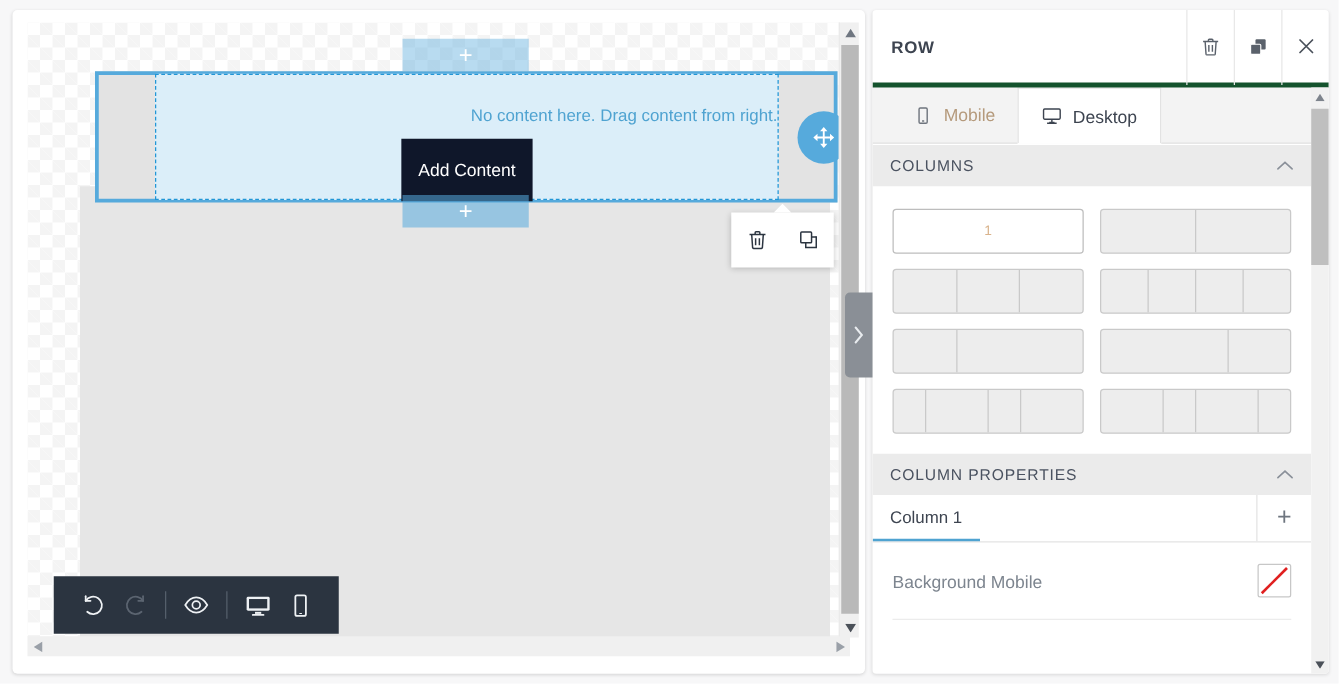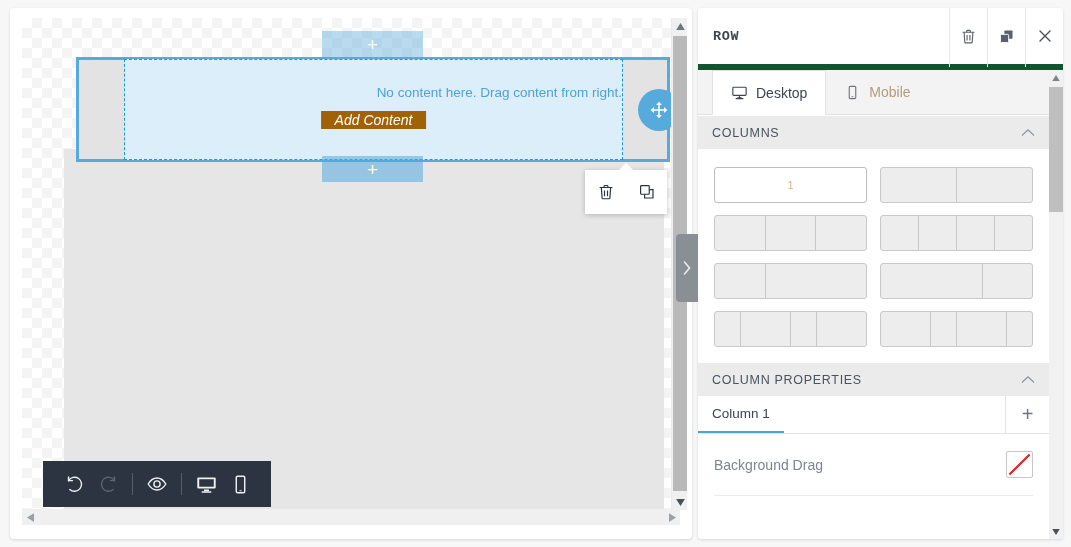--- a/index.html
+++ b/index.html
@@ -85,29 +85,28 @@
     position: absolute;
     left: 0; right: 0; top: 25px;
     text-align: right;
     color: #4fa3d1;
     font-size: 13.5px;
   }
   #add-content-btn {
     position: absolute;
     left: 50%; transform: translateX(-50%);
     top: 51px;
-    background: #a16207;
+    background: #0f172a;
     color: #ffffff;
     border: none;
     font-family: "Liberation Sans", sans-serif;
     font-size: 14px;
-    padding: 1px 14px;
+    padding: 17px 14px;
     cursor: pointer;
     white-space: nowrap;
-    font-style: italic;
   }
 
   
   #drag-handle {
     position: absolute;
     right: -13px; top: 50%;
     transform: translateY(-50%);
     width: 42px; height: 42px;
     border-radius: 50%;
     background: #56aadc;
@@ -224,22 +223,21 @@
     background: #ffffff;
     border-radius: 3px;
     box-shadow: 0 1px 3px rgba(0,0,0,0.12);
     overflow: hidden;
   }
 
   #panel-header {
     position: relative;
     height: 62px;
     display: flex; align-items: center;
-    border-bottom: 6px solid #14532d;
-    font-family: Liberation Mono, monospace;
+    border-bottom: 4px solid #14532d;
   }
   #panel-title {
     flex: 1;
     padding-left: 15px;
     font-size: 13.5px;
     font-weight: bold;
     letter-spacing: 0.6px;
     color: #3d4450;
   }
   #panel-header .hdr-btn {
@@ -531,35 +529,35 @@
       </div>
 
       <div class="hdr-btn">
         <svg width="16" height="16" viewBox="0 0 24 24" fill="none" stroke="#4a515b" stroke-width="2.1" stroke-linecap="round">
           <path d="M4.5 4.5 L19.5 19.5 M19.5 4.5 L4.5 19.5"></path>
         </svg>
       </div>
     </div>
 
     <div id="device-tabs">
+      <div class="dtab">
+        <svg width="17" height="17" viewBox="0 0 24 24" fill="none" stroke="#6e747d" stroke-width="1.6">
+          <rect x="7.4" y="3.4" width="9.2" height="17.2" rx="1.4"></rect>
+          <path d="M10.8 18 H13.2"></path>
+        </svg>
+        <span>Mobile</span>
+      </div>
       <div class="dtab active">
         <svg width="17" height="17" viewBox="0 0 24 24" fill="none" stroke="#3d4450" stroke-width="1.6">
           <rect x="2.6" y="4.6" width="18.8" height="11.4" rx="1.2"></rect>
           <path d="M9 19.6 H15 M12 16 V19.6"></path>
           <path d="M6.6 20.6 H17.4"></path>
         </svg>
         <span>Desktop</span>
       </div>
-      <div class="dtab">
-        <svg width="17" height="17" viewBox="0 0 24 24" fill="none" stroke="#6e747d" stroke-width="1.6">
-          <rect x="7.4" y="3.4" width="9.2" height="17.2" rx="1.4"></rect>
-          <path d="M10.8 18 H13.2"></path>
-        </svg>
-        <span>Mobile</span>
-      </div>
     </div>
 
     <div id="panel-scroll">
 
       <div class="section-head">
         <span class="ttl">COLUMNS</span>
         <svg width="14" height="9" viewBox="0 0 16 10" fill="none" stroke="#8a9099" stroke-width="1.5" stroke-linecap="round">
           <path d="M1.5 8 L8 2 L14.5 8"></path>
         </svg>
       </div>
@@ -612,21 +610,21 @@
         </svg>
       </div>
 
       <div id="col-tabs">
         <div id="col-tab-1">Column 1</div>
         <div class="spacer"></div>
         <div id="col-add-btn">+</div>
       </div>
 
       <div class="prop-row">
-        <span class="plabel">Background Drag</span>
+        <span class="plabel">Background Mobile</span>
         <div id="bg-color-swatch">
           <svg width="25" height="25" viewBox="0 0 26 26">
             <path d="M2.5 23.5 L23.5 2.5" stroke="#e02020" stroke-width="2.2"></path>
           </svg>
         </div>
       </div>
     </div>
 
     <div id="panel-vscroll">
       <div class="arrow up">

